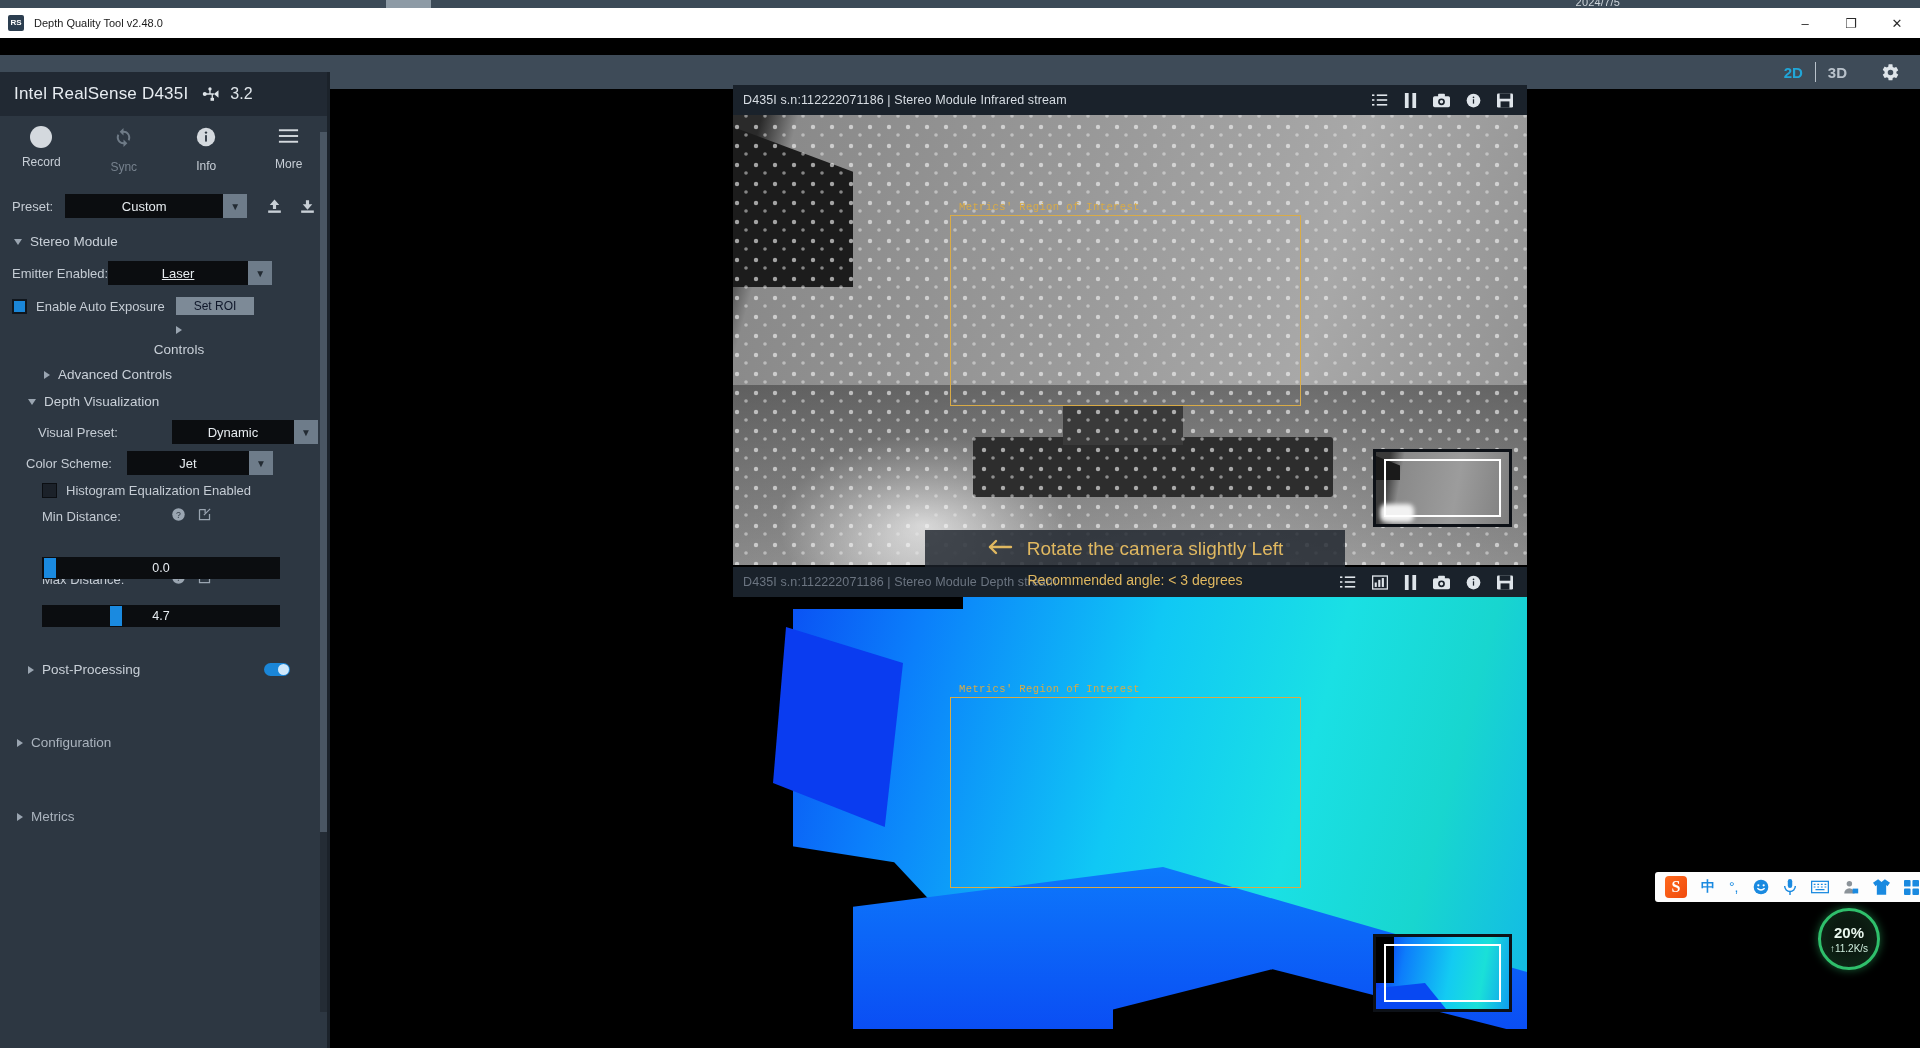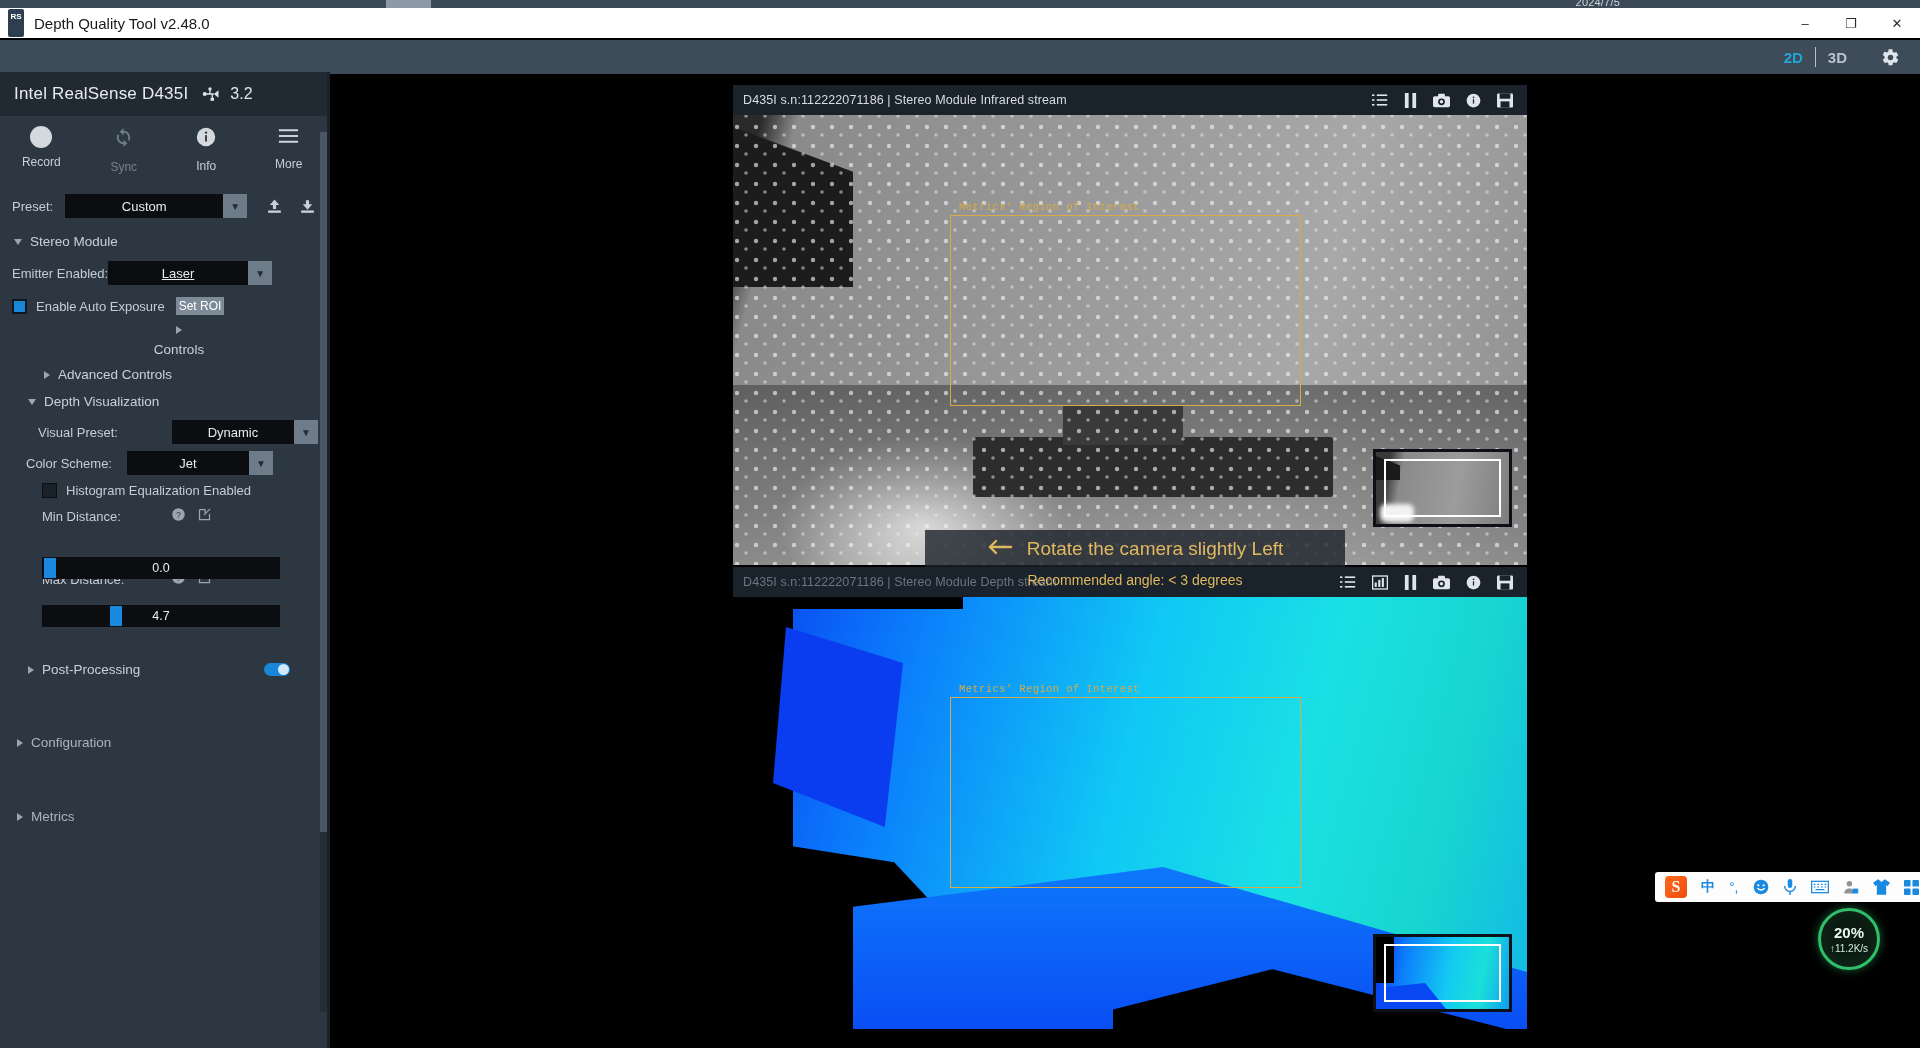--- a/index.html
+++ b/index.html
@@ -23,35 +23,35 @@
     position:absolute; right:300px; top:-4px; font-size:11px; color:#cfd6dc;
     letter-spacing:.2px;
   }
 
   
   .titlebar {
     position: absolute; left: 0; top: 8px; width: 1920px; height: 30px;
     background: #ffffff; display: flex; align-items: center;
   }
   .tb-icon {
-    width: 16px; height: 28px; margin-left: 8px; margin-right: 10px;
+    width: 16px; height: 16px; margin-left: 8px; margin-right: 10px;
     background: #2c3e50; border-radius: 2px; color: #fff;
     font-size: 8px; line-height: 16px; text-align: center;
     font-family: "Liberation Sans", sans-serif; font-weight: bold;
   }
-  .tb-title { font-size: 15px; color: #1a1a1a; }
+  .tb-title { font-size: 11px; color: #1a1a1a; }
   .tb-btns { margin-left: auto; display: flex; height: 30px; }
   .tb-btn {
     width: 46px; height: 30px; display: flex; align-items: center; justify-content: center;
     color: #2b2b2b; font-size: 13px;
   }
 
   
   .toptoolbar {
-    position: absolute; left: 0; top: 40px; width: 1920px; height: 34px;
+    position: absolute; left: 0; top: 55px; width: 1920px; height: 34px;
     background: #3e4b58; display: flex; align-items: center; justify-content: flex-end; padding-left: 28px;
   }
   .tt-2d, .tt-3d {
     font-size: 15px; font-weight: bold; padding: 0 12px; cursor: pointer;
   }
   .tt-2d { color: #21a6d8; }
   .tt-3d { color: #b9c2cb; }
   .tt-sep { width: 1px; height: 20px; background: #b9c2cb; }
   .tt-gear { margin: 0 20px 0 22px; color: #dfe5ea; display:flex; align-items:center; }
 
@@ -88,21 +88,21 @@
     background: #6e7c8a; display: flex; align-items: center; justify-content: center;
     color: #232b33; font-size: 10px;
   }
   .icon-btn { color:#c8cfd6; display:flex; align-items:center; justify-content:center; cursor:pointer;}
 
   .chk {
     width: 15px; height: 15px; background: #1b2129; border: 1px solid #0b0e12;
   }
   .chk.on { background: #1a86d8; border: 2px solid #10161d; }
   .tiny-btn {
-    background: #7d8a97; color: #ffffff; font-size: 12px; padding: 2px 3px;
+    background: #7d8a97; color: #0f172a; font-size: 12px; padding: 2px 18px;
     cursor: pointer;
   }
 
   .tree-row { display: flex; align-items: center; gap: 8px; cursor: pointer; }
   .tri { width: 0; height: 0; }
   .tri.right { border-left: 6px solid #9aa5b1; border-top: 4px solid transparent; border-bottom: 4px solid transparent; }
   .tri.down  { border-top: 6px solid #9aa5b1; border-left: 4px solid transparent; border-right: 4px solid transparent; }
   .tree-label { font-size: 13.5px; color: #c9d0d8; }
   .tree-label.muted { color: #aab3bd; }
 

